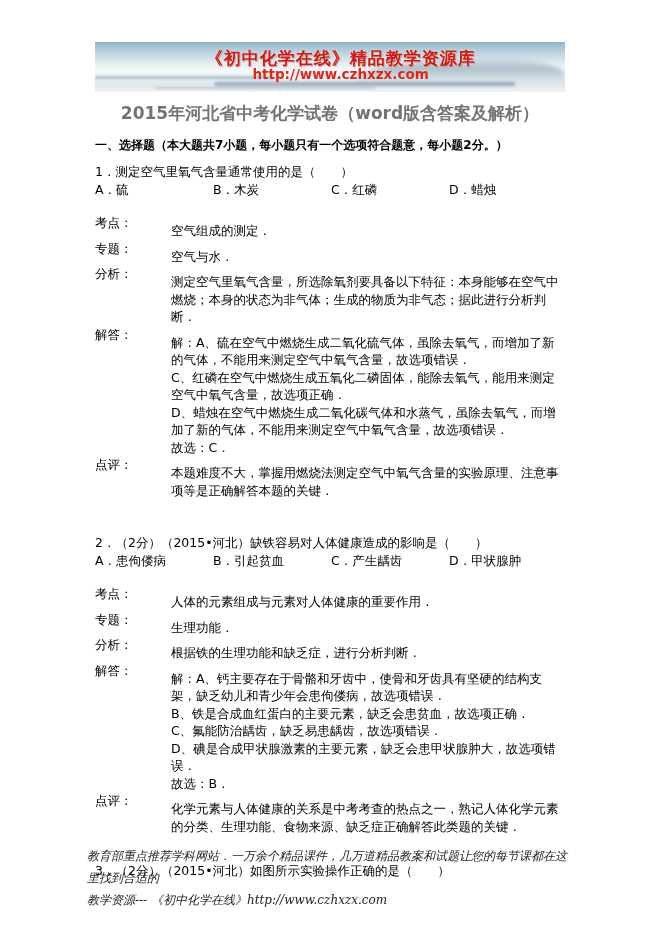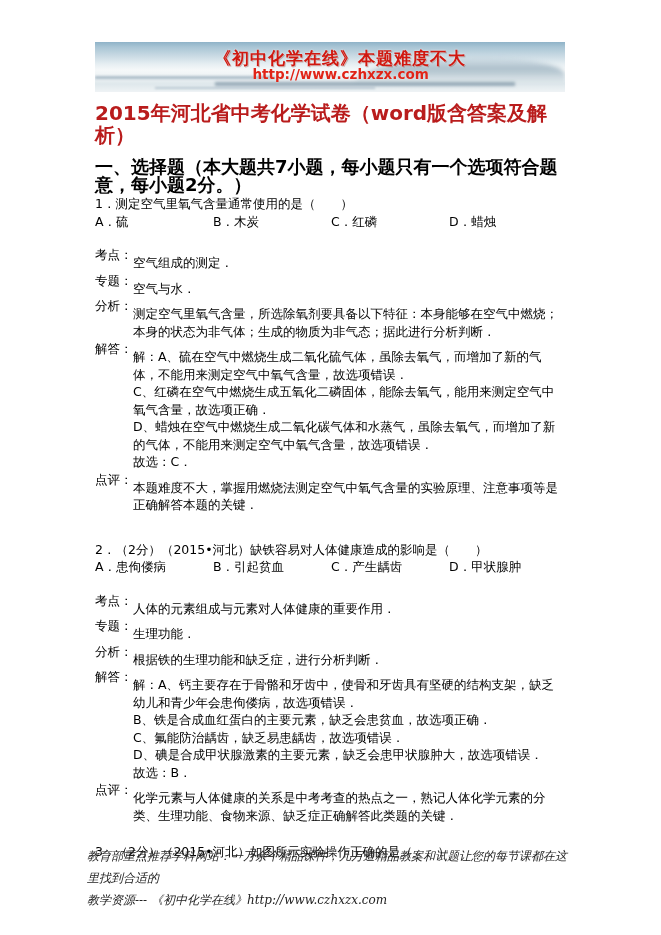--- a/index.html
+++ b/index.html
@@ -60,40 +60,41 @@
     position: absolute; left: 50%; top: 24px; transform: translateX(-44%);
     white-space: nowrap;
     font-size: 13.5px; font-weight: bold;
     color: #e02417;
     text-shadow: 0 0 1px rgba(255,255,255,0.5);
   }
 
   
   .doc-title {
     margin-top: 10px;
-    font-size: 20px;
+    text-align: center;
+    font-size: 17px;
     font-weight: bold;
-    color: #b91c1c;
+    color: #737373;
     line-height: 22px;
   }
 
   
   .body-text { font-size: 12.5px; line-height: 17.5px; }
   .section-header {
     margin-top: 12px;
     font-weight: bold;
-    font-size: 18px;
+    font-size: 12px;
     line-height: 18px;
   }
-  .stem { margin-top: 1px; }
+  .stem { margin-top: 9px; }
   .options-row { display: flex; margin-bottom: 16px; }
   .options-row .opt { width: 118px; }
   .options-row .opt:last-child { width: auto; }
 
-  .analysis-row { display: flex; }
+  .analysis-row { display: flex; gap: 38px; }
   .analysis-row .lbl { width: 38px; flex: 0 0 38px; }
   .analysis-row .val { flex: 1; margin-top: 8px; }
   .jieda-par { margin: 0; }
 
   .q-block { margin-top: 0; }
   .gap-lg { height: 26px; }
   .gap-md { height: 18px; }
 
   
   .footer {
@@ -112,21 +113,21 @@
 <body>
 
 <div class="page">
   <div class="content">
 
     <div class="banner">
       <div class="art art-mountain"></div>
       <div class="art art-streak1"></div>
       <div class="art art-streak2"></div>
       <div class="art art-streak3"></div>
-      <div class="banner-brand">《初中化学在线》本题难度不大</div>
+      <div class="banner-brand">《初中化学在线》精品教学资源库</div>
       <div class="banner-url">http://www.czhxzx.com</div>
     </div>
 
     <div class="doc-title">2015年河北省中考化学试卷（word版含答案及解析）</div>
 
     <div class="body-text">
 
       <div class="section-header">一、选择题（本大题共7小题，每小题只有一个选项符合题意，每小题2分。）</div>
 
       <div class="q-block">

